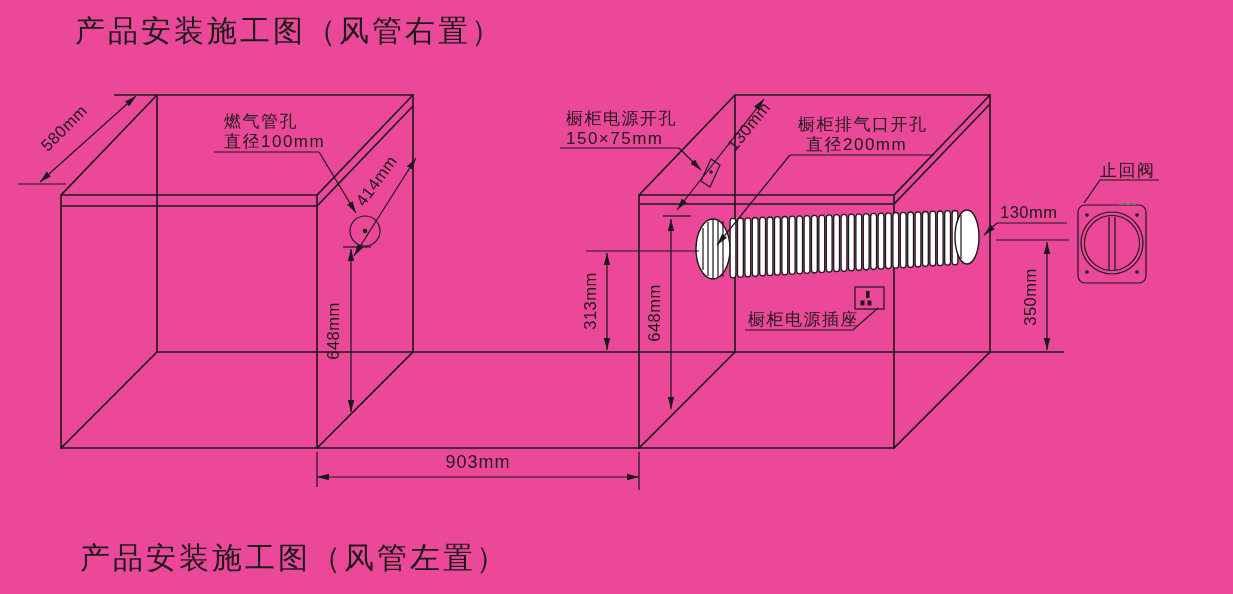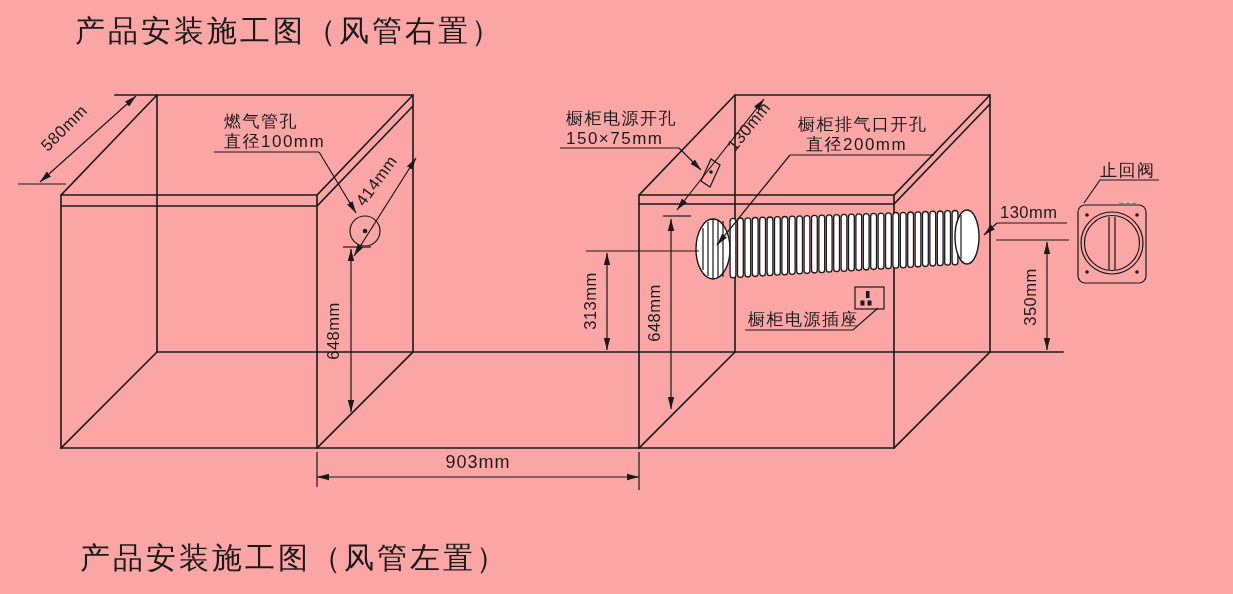--- a/index.html
+++ b/index.html
@@ -1,16 +1,16 @@
 <!DOCTYPE html>
 <html><head>
 <meta charset="utf-8">
 <style>
   html,body{margin:0;padding:0;background:#ffffff;}
-  .stage{position:relative;width:1233px;height:594px;background:#fca5a5;overflow:hidden;
+  .stage{position:relative;width:1233px;height:594px;background:#ec4899;overflow:hidden;
          font-family:"Liberation Sans","DejaVu Sans",sans-serif;}
   svg{position:absolute;left:0;top:0;}
   .edge{stroke:#1a1a1a;stroke-width:1.6;fill:none;stroke-linecap:square;}
   .dim{stroke:#1a1a1a;stroke-width:1.2;fill:none;}
   .lead{stroke:#1a1a1a;stroke-width:1.2;fill:none;}
   .whitefill{fill:#ffffff;stroke:#1a1a1a;stroke-width:1.4;}
   text{fill:#1a1a1a;}
   .title{font-family:"Liberation Serif","DejaVu Serif",serif;font-size:30px;letter-spacing:3px;}
   .lbl{font-size:17px;letter-spacing:1.5px;}
   .num{font-size:16.5px;letter-spacing:0.5px;}

